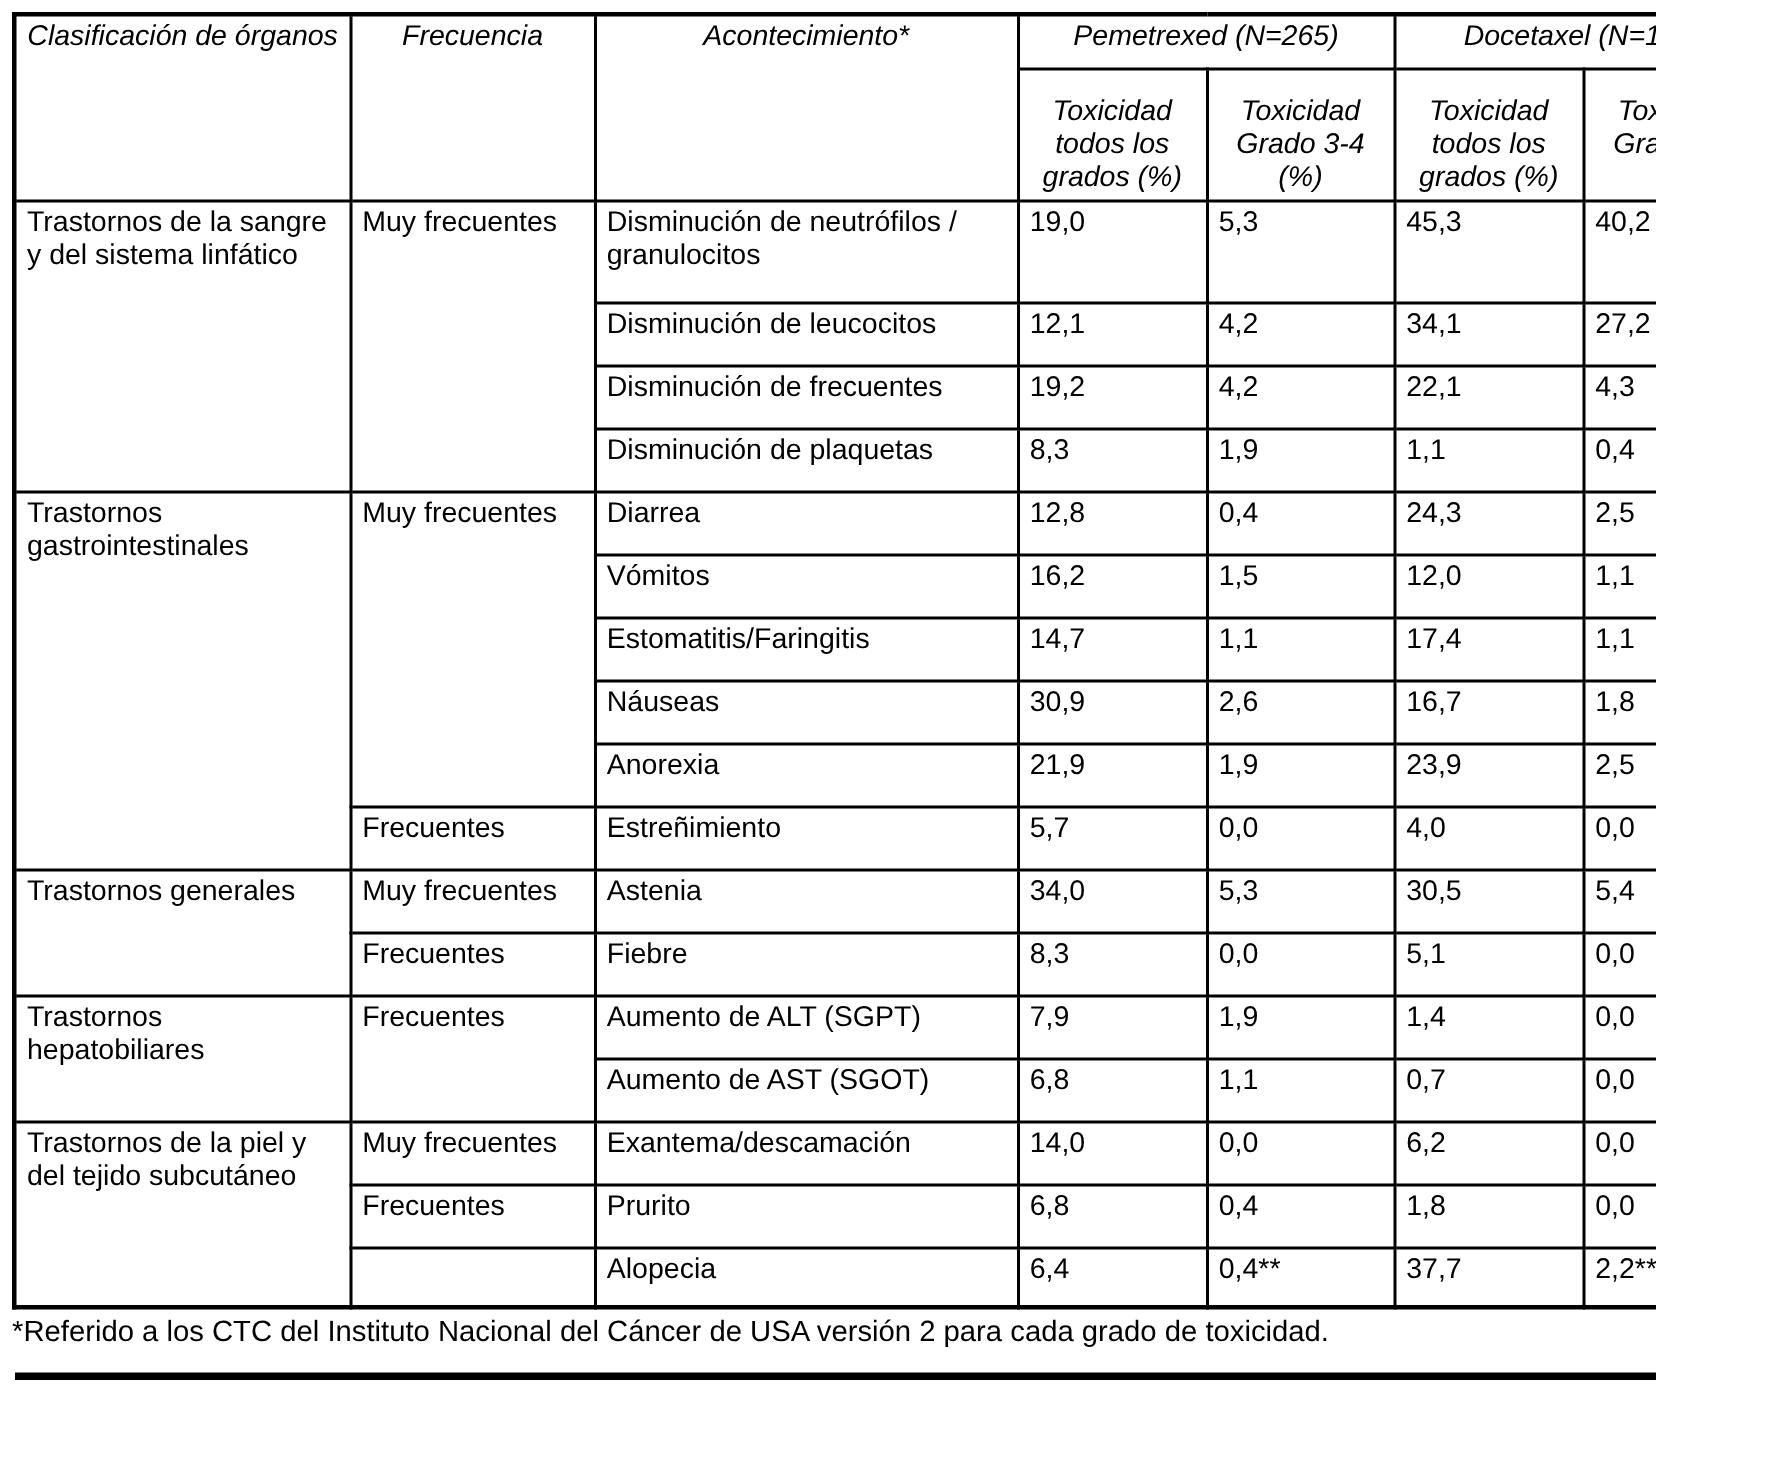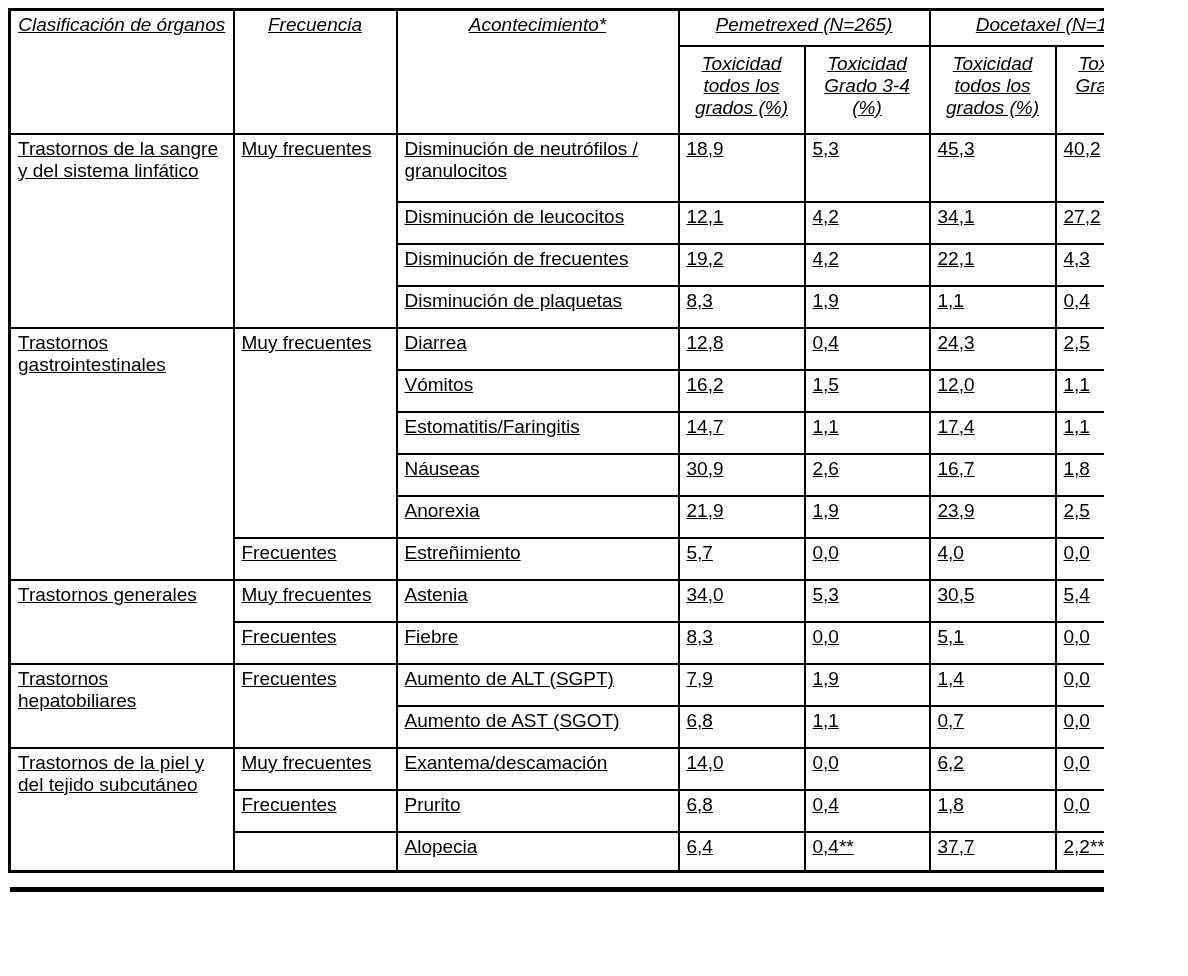--- a/index.html
+++ b/index.html
@@ -8,21 +8,20 @@
     background: #ffffff;
     color: #000000;
     font-family: "Liberation Sans", sans-serif;
   }
   .page {
     width: 1104px;
     height: 976px;
     box-sizing: border-box;
     padding: 8px 8px 0 8px;
     overflow: hidden;
-    text-decoration: underline;
   }
   table.aet {
     border-collapse: collapse;
     table-layout: fixed;
     width: 1172px;
     border: 3px solid #000;
   }
   .aet th, .aet td {
     border: 2px solid #000;
     padding: 3px 7px;
@@ -31,21 +30,21 @@
     line-height: 1.16;
     font-weight: normal;
     overflow: hidden;
   }
   .aet thead th {
     font-style: italic;
     text-align: center;
   }
   tr.h1 { height: 36px; }
   tr.h2 { height: 88px; }
-  tr.h2 th { vertical-align: top; padding-top: 6px; }
+  tr.h2 th { vertical-align: top; padding-top: 17px; }
   tr.row { height: 42px; }
   tr.row-tall { height: 68px; }
   tr.row-last { height: 40px; }
   .aet tbody td { text-align: left; }
   .footnotes {
     width: 1172px;
     margin-top: 4px;
     font-size: 19.5px;
     line-height: 1.22;
   }
@@ -85,21 +84,21 @@
         <th>Toxicidad todos los grados (%)</th>
         <th>Toxicidad Grado 3-4 (%)</th>
       </tr>
     </thead>
     <tbody>
 
       <tr class="row-tall">
         <td rowspan="4">Trastornos de la sangre y del sistema linfático</td>
         <td rowspan="4">Muy frecuentes</td>
         <td>Disminución de neutrófilos / granulocitos</td>
-        <td>18,9</td>
+        <td>19,0</td>
         <td>5,3</td>
         <td>45,3</td>
         <td>40,2</td>
       </tr>
       <tr class="row">
         <td>Disminución de leucocitos</td>
         <td>12,1</td>
         <td>4,2</td>
         <td>34,1</td>
         <td>27,2</td>
@@ -222,16 +221,17 @@
         <td>Alopecia</td>
         <td>6,4</td>
         <td>0,4**</td>
         <td>37,7</td>
         <td>2,2**</td>
       </tr>
     </tbody>
   </table>
 
   <div class="footnotes">
+    <p>*Referido a los CTC del Instituto Nacional del Cáncer de USA versión 2 para cada grado de toxicidad.</p>
   </div>
 
   <hr class="bottom-rule">
 </div>
 
 </body></html>

